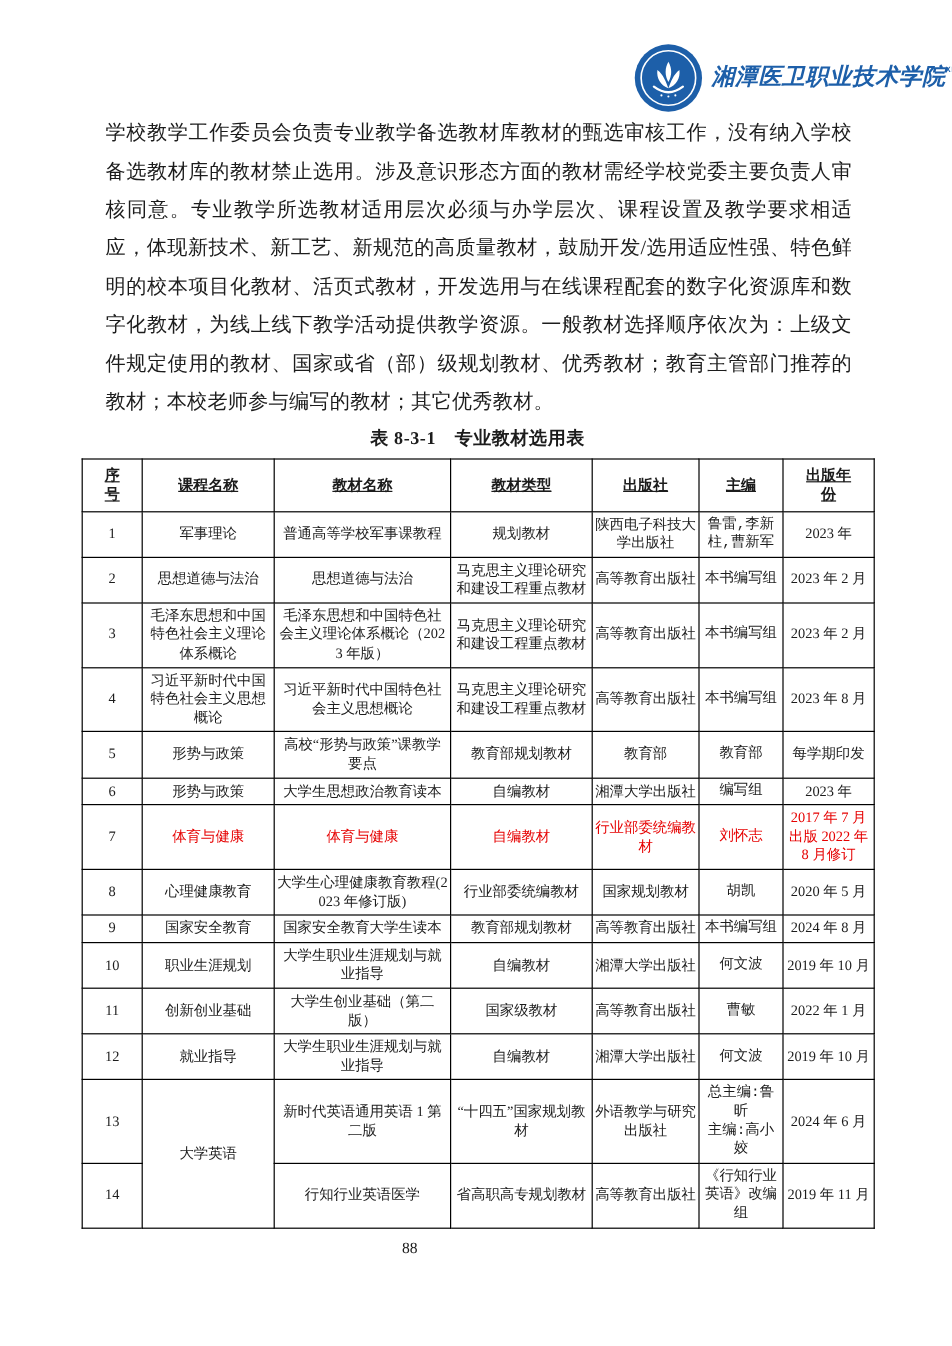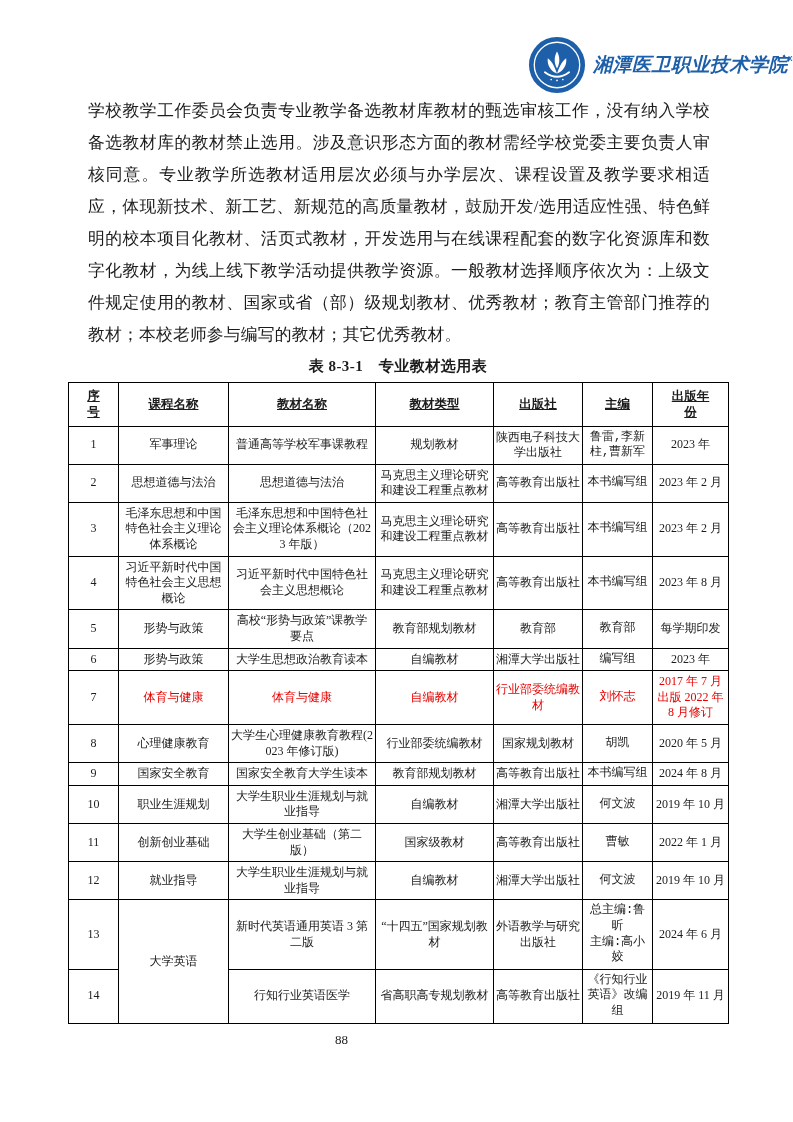--- a/index.html
+++ b/index.html
@@ -210,21 +210,21 @@
               <td class="cell-course">就业指导</td>
               <td class="cell-textbook">大学生职业生涯规划与就业指导</td>
               <td class="cell-type">自编教材</td>
               <td class="cell-publisher">湘潭大学出版社</td>
               <td class="cell-editor">何文波</td>
               <td class="cell-year">2019 年 10 月</td>
             </tr>
             <tr>
               <td class="cell-no">13</td>
               <td rowspan="2" class="cell-course">大学英语</td>
-              <td class="cell-textbook">新时代英语通用英语 3  第二版</td>
+              <td class="cell-textbook">新时代英语通用英语 1  第二版</td>
               <td class="cell-type">“十四五”国家规划教材</td>
               <td class="cell-publisher">外语教学与研究出版社</td>
               <td class="cell-editor">总主编:鲁昕
 主编:高小姣</td>
               <td class="cell-year">2024 年 6 月</td>
             </tr>
             <tr>
               <td class="cell-no">14</td>
               <td class="cell-textbook">行知行业英语医学</td>
               <td class="cell-type">省高职高专规划教材</td>

